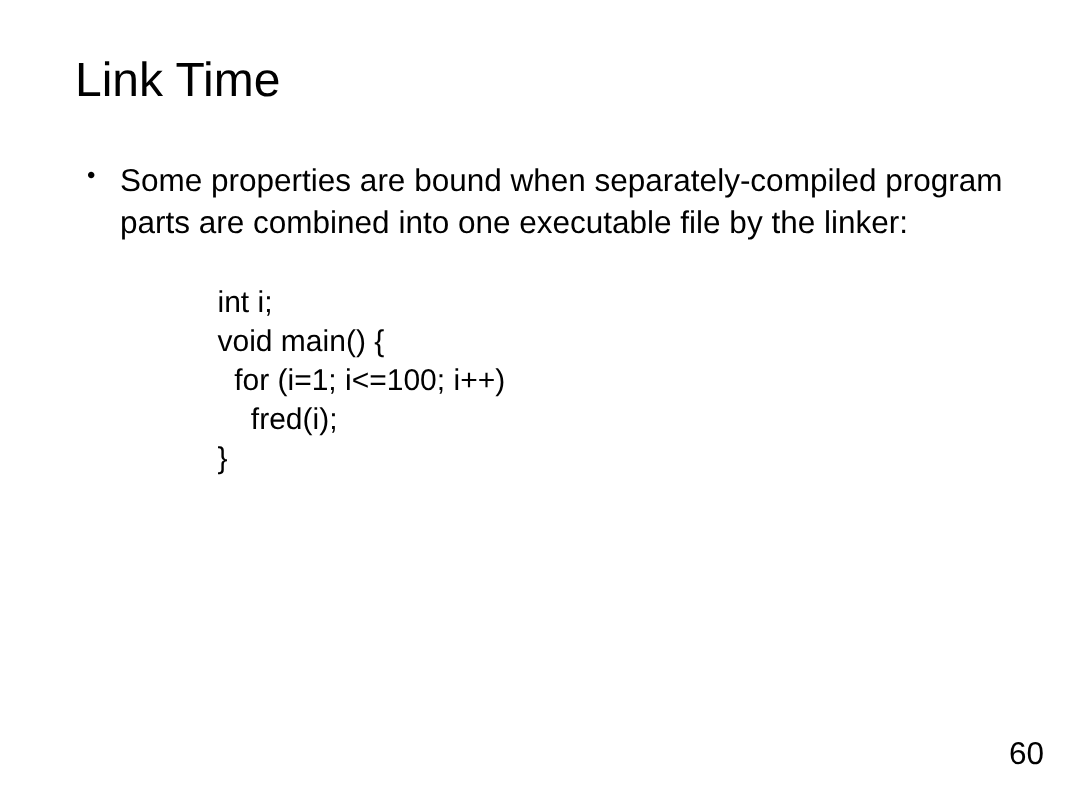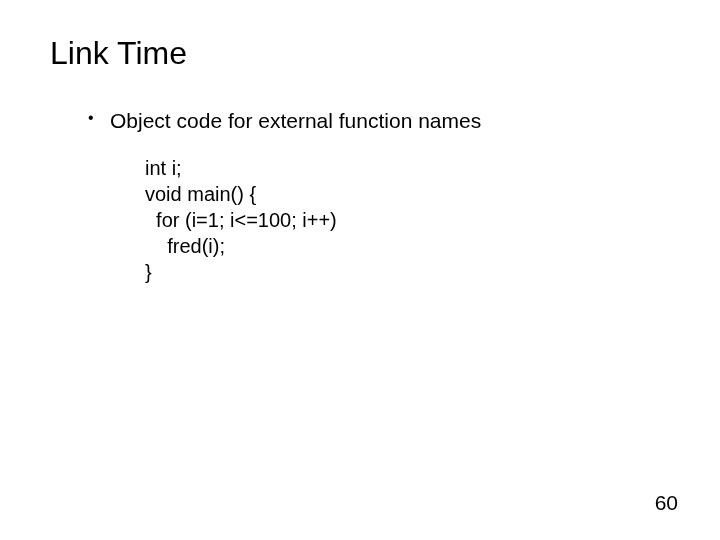--- a/index.html
+++ b/index.html
@@ -57,31 +57,31 @@
     .code-block {
       font-family: Liberation Sans, sans-serif;
       font-size: 20px;
       line-height: 1.3;
       margin-left: 95px;
       white-space: pre;
     }
     .page-number {
       position: absolute;
       bottom: 25px;
-      right: 42px;
+      right: 24px;
       font-size: 21px;
     }
   </style>
 </head>
 <body>
 
 <h1 class="title">Link Time</h1>
 
 <ul class="bullet-list">
-  <li class="sub-bullet-item">Object code for external function names</li>
+  <li class="bullet-item">Some properties are bound when separately-compiled program parts are combined into one executable file by the linker:</li>
 </ul>
 
 <pre class="code-block">int i;
 void main() {
   for (i=1; i&lt;=100; i++)
     fred(i);
 }</pre>
 
 <div class="page-number">60</div>
 

